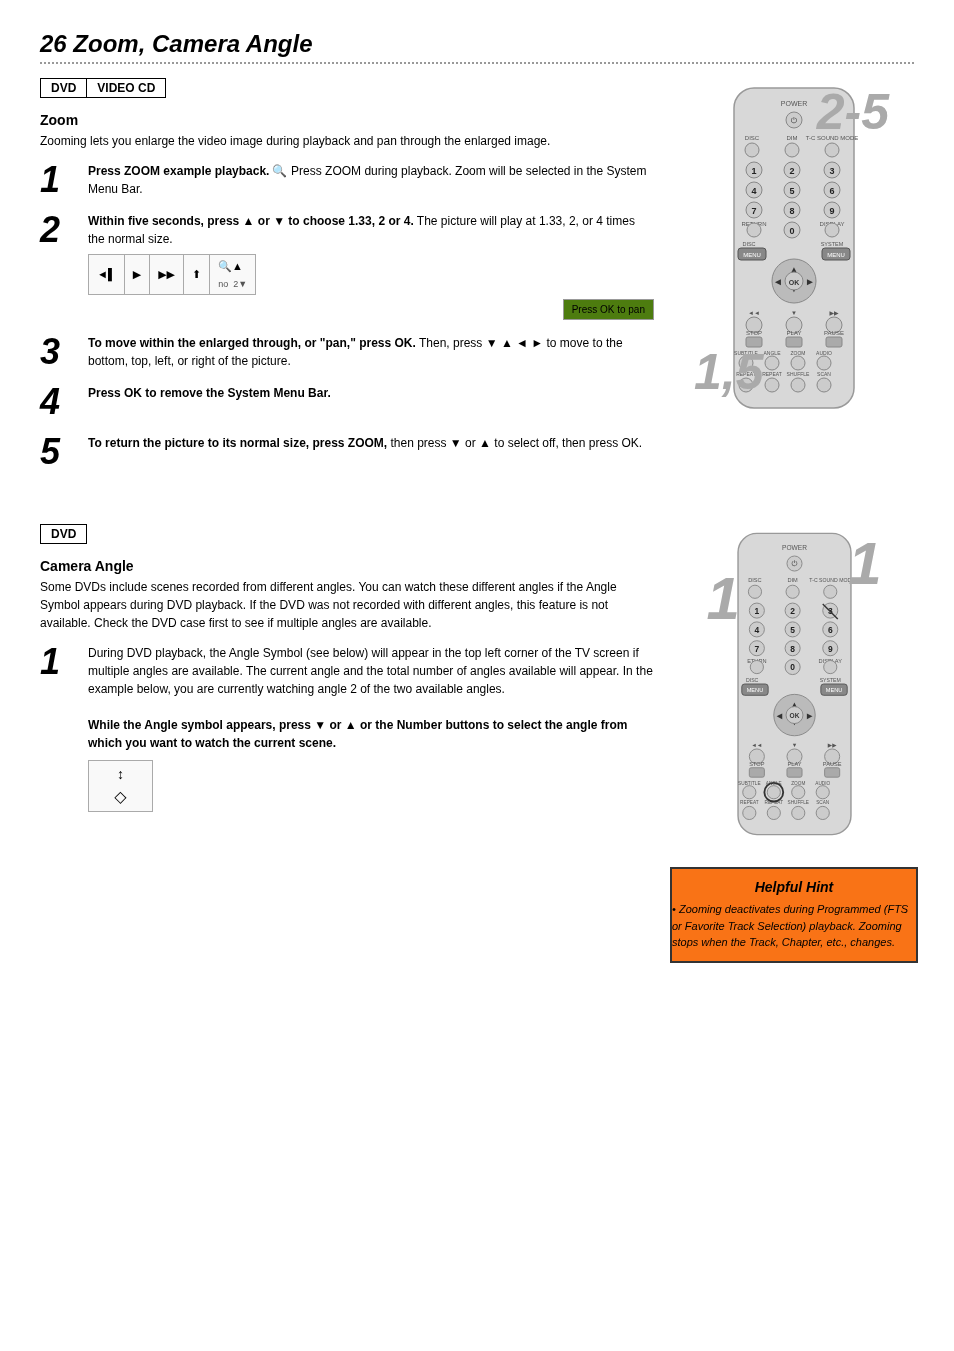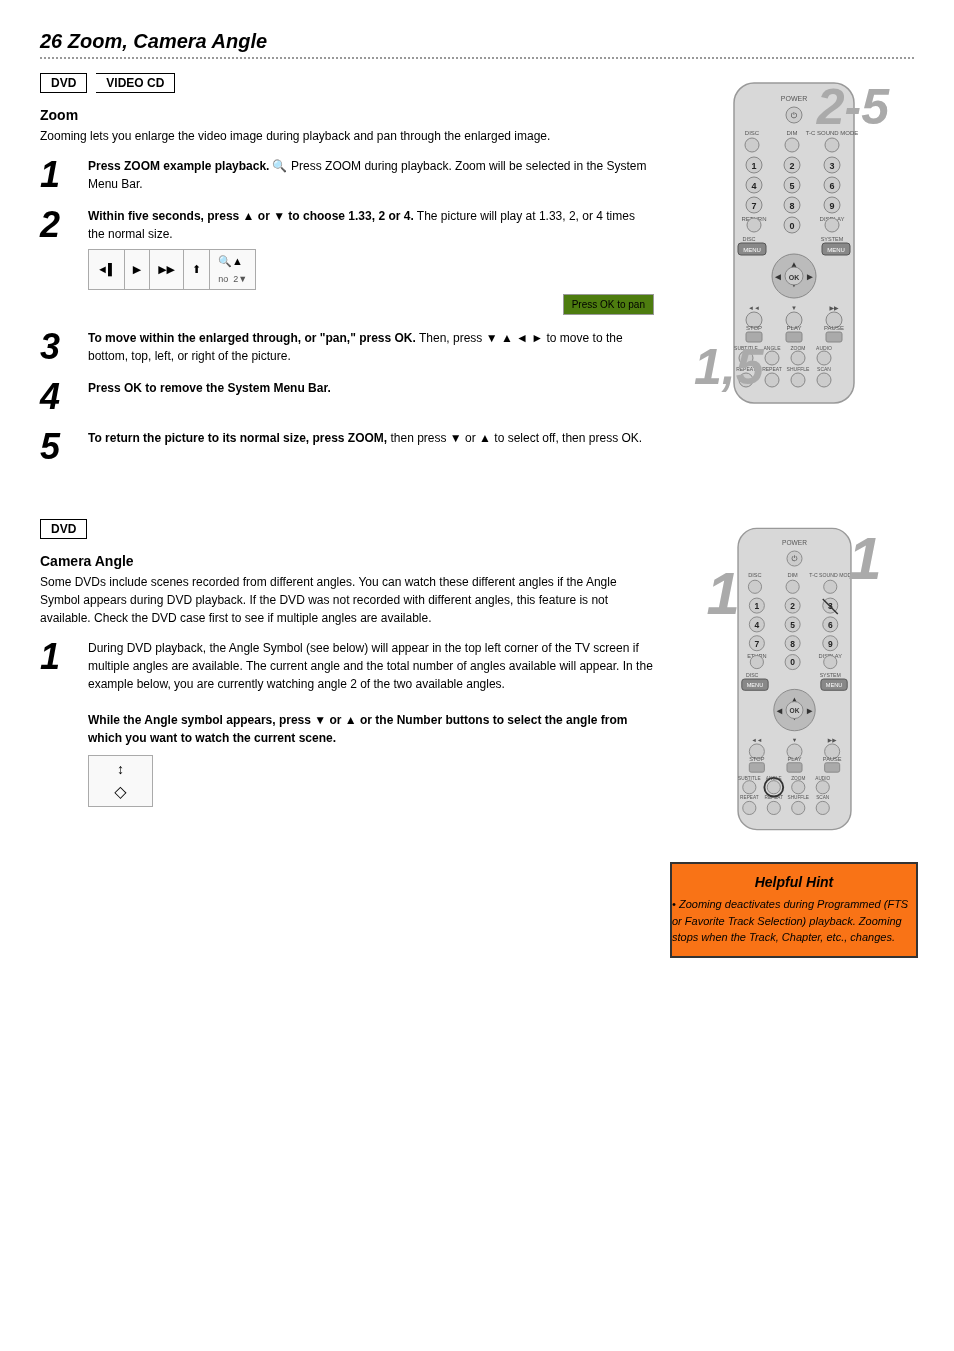--- a/index.html
+++ b/index.html
@@ -8,35 +8,35 @@
       min-height: 1351px;
       background: #fff;
       font-family: Arial, Helvetica, sans-serif;
       font-size: 13px;
       color: #000;
       padding: 30px 40px;
     }
 
     
     .page-title {
-      font-size: 20px;
+      font-size: 24px;
       font-style: italic;
       font-weight: bold;
       margin-bottom: 4px;
     }
     .dotted-line {
       border: none;
       border-top: 2px dotted #999;
       margin-bottom: 14px;
     }
 
     
     .format-badges {
       display: flex;
-      gap: 9px;
+      gap: 0;
       margin-bottom: 14px;
     }
     .badge {
       border: 1.5px solid #000;
       padding: 2px 10px;
       font-size: 12px;
       font-weight: bold;
     }
     .badge + .badge {
       border-left: none;

